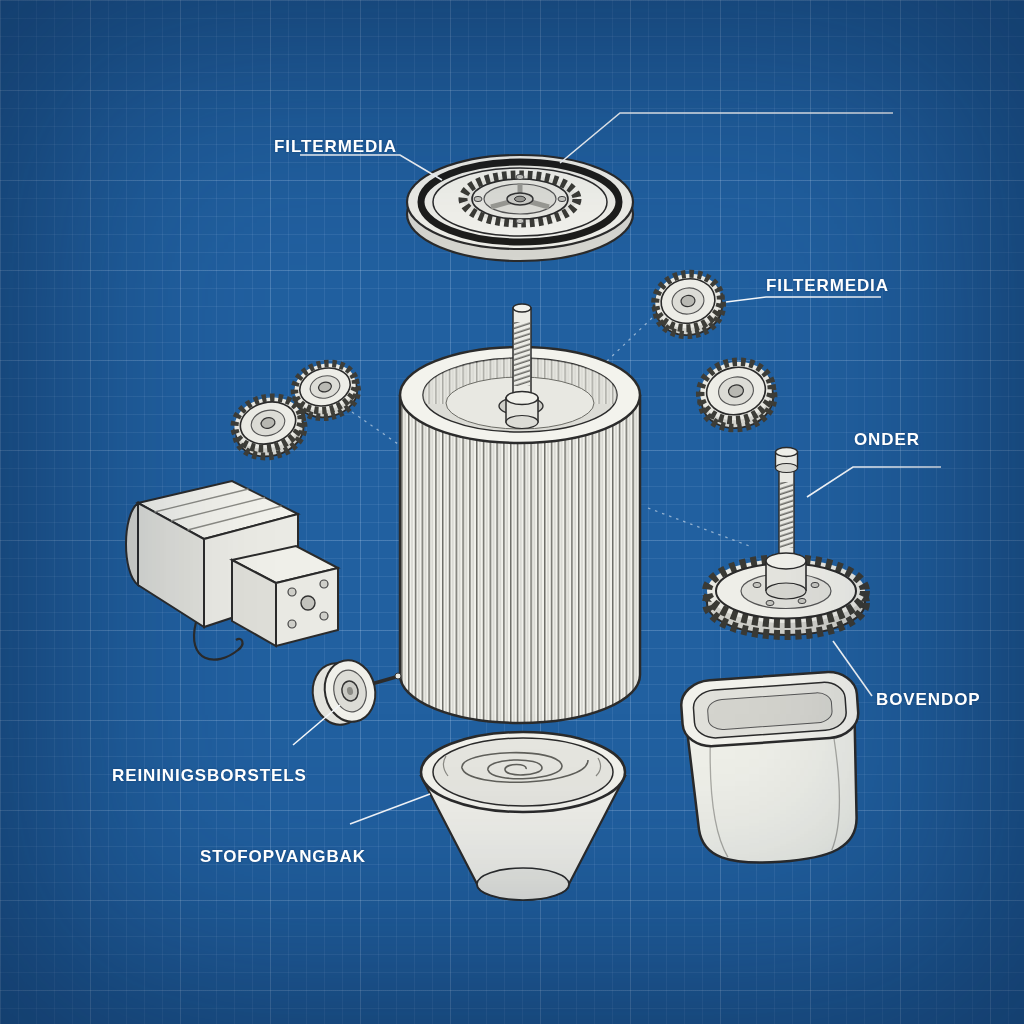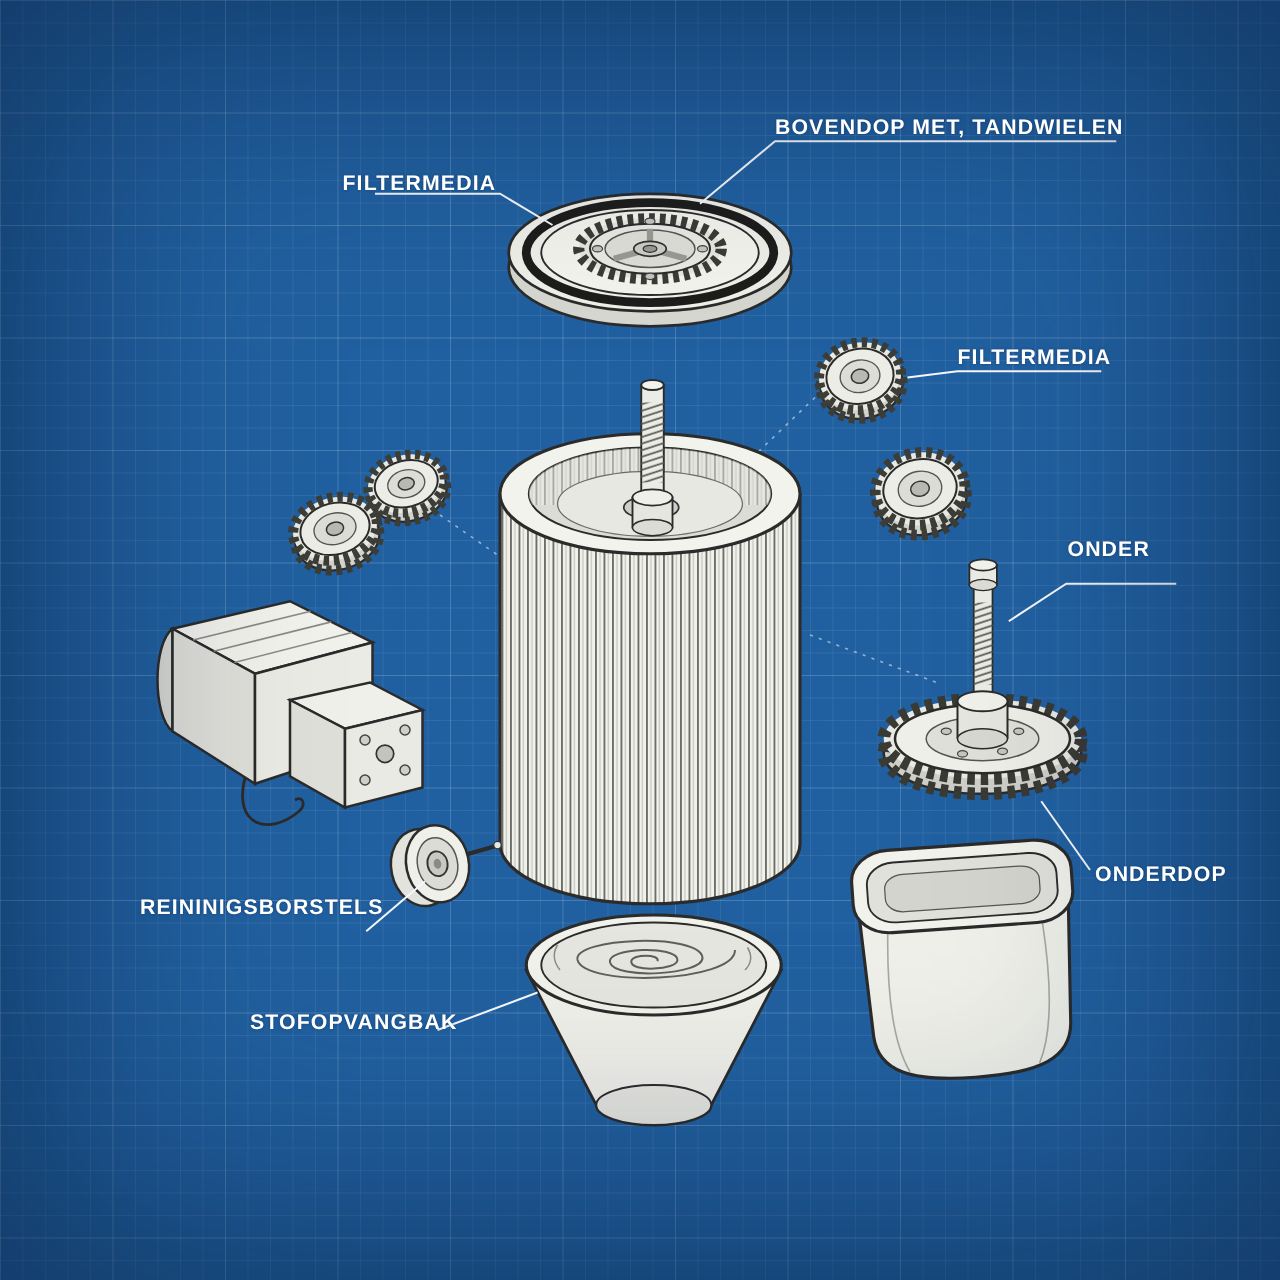--- a/index.html
+++ b/index.html
@@ -227,20 +227,19 @@
       <path d="M941,467 L853,467 L807,497"></path>
       <path d="M872,696 L833,641"></path>
       <path d="M293,745 L340,705"></path>
       <path d="M350,824 L430,794"></path>
     </g>
   </svg>
 
   <div class="vignette"></div>
 
   <div class="lbl" style="left:274px;top:137px">FILTERMEDIA</div>
-  <div class="lbl" style="left:620px;top:92px">BOVENDOP MET, TANDWIELEN</div>
   <div class="lbl" style="left:766px;top:276px">FILTERMEDIA</div>
   <div class="lbl" style="left:854px;top:430px">ONDER</div>
-  <div class="lbl" style="left:876px;top:690px">ONDERDOP</div>
-  <div class="lbl" style="left:112px;top:716px">REININIGSBORSTELS</div>
-  <div class="lbl" style="left:200px;top:808px">STOFOPVANGBAK</div>
+  <div class="lbl" style="left:876px;top:690px">BOVENDOP</div>
+  <div class="lbl" style="left:112px;top:766px">REININIGSBORSTELS</div>
+  <div class="lbl" style="left:200px;top:847px">STOFOPVANGBAK</div>
 
 </div>
 
 </body></html>

